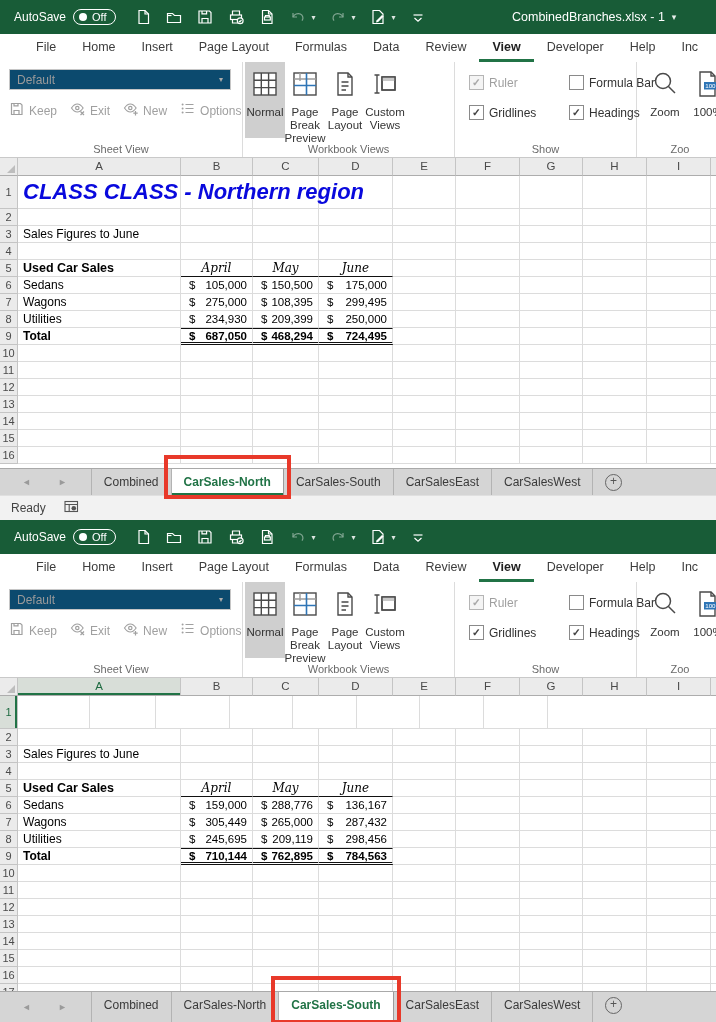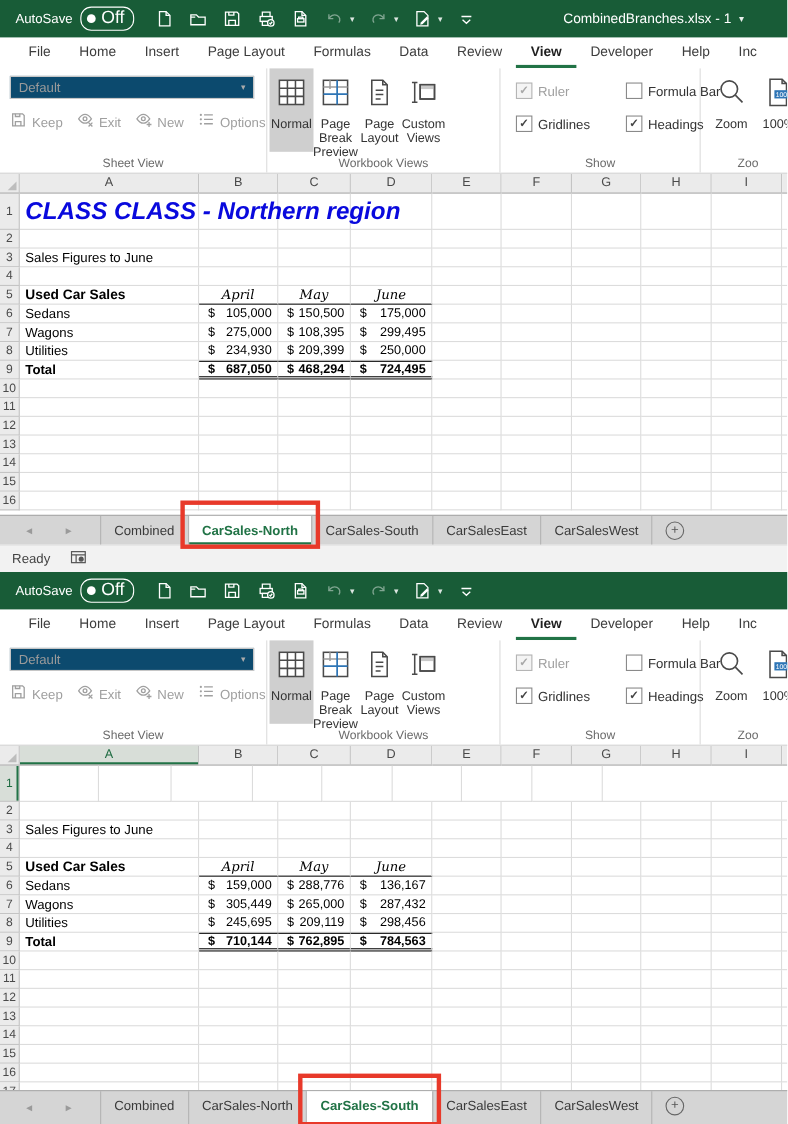--- a/index.html
+++ b/index.html
@@ -4,33 +4,33 @@
 <style>
   html,body{margin:0;padding:0;background:#fff;}
   body{width:716px;height:1022px;overflow:hidden;font-family:"Liberation Sans",sans-serif;-webkit-font-smoothing:antialiased;}
   .xlwin{position:relative;width:716px;display:flex;flex-direction:column;overflow:hidden;background:#fff;}
   #win1{height:520px;}
   #win2{height:502px;}
 
   
   .titlebar{height:34px;flex:0 0 34px;background:#185C37;color:#fff;display:flex;align-items:center;padding-left:14px;position:relative;}
   .autosave{display:flex;align-items:center;gap:7px;font-size:12px;}
-  .as-pill{display:flex;align-items:center;gap:5px;border:1px solid #fff;border-radius:10px;padding:1px 8px 1px 5px;font-size:16px;}
+  .as-pill{display:flex;align-items:center;gap:5px;border:1px solid #fff;border-radius:10px;padding:1px 8px 1px 5px;font-size:11px;}
   .as-dot{width:8px;height:8px;border-radius:50%;background:#fff;}
   .qat{display:flex;align-items:center;gap:13px;margin-left:18px;color:#fff;}
   .qat .qi{display:flex;align-items:center;}
   .qat .dim{opacity:.45;}
   .qat .caret{font-size:8px;margin-left:-8px;opacity:.85;}
   .doctitle{position:absolute;top:0;height:34px;display:flex;align-items:center;font-size:12.5px;color:#fff;white-space:nowrap;gap:7px;}
   #win1 .doctitle{left:512px;}
   #win2 .doctitle{left:503px;}
   .title-caret{font-size:9px;opacity:.9;}
 
   
-  .ribbontabs{height:28px;flex:0 0 28px;background:#fff;display:flex;align-items:stretch;padding-left:13px;overflow:hidden;}
+  .ribbontabs{height:28px;flex:0 0 28px;background:#fff;display:flex;align-items:stretch;padding-left:13px;overflow:hidden;margin-left:10px;}
   .rtab{padding:0 13px;display:flex;align-items:center;font-size:12.5px;color:#3d3d3d;white-space:nowrap;border-bottom:3px solid transparent;}
   .rtab.active{color:#1f1f1f;font-weight:700;border-bottom:3px solid #217346;}
 
   
   .ribbon{height:95px;flex:0 0 95px;background:#fff;border-bottom:1px solid #C9C9C9;display:flex;overflow:hidden;font-size:12px;color:#444;}
   .rgroup{position:relative;border-right:1px solid #DCDCDC;flex:0 0 auto;}
   .rgroup:last-child{border-right:none;flex:1 1 auto;}
   .grouplabel{position:absolute;bottom:2px;left:0;right:0;text-align:center;font-size:11px;color:#6a6a6a;white-space:nowrap;}
   .g-sheetview{width:243px;padding:7px 9px 0 9px;box-sizing:border-box;}
   .sv-dropdown{width:222px;height:21px;border:1px solid #C6C6C6;background:#0c4a6e;color:#9a9a9a;display:flex;align-items:center;padding:0 7px;box-sizing:border-box;font-size:12px;}

